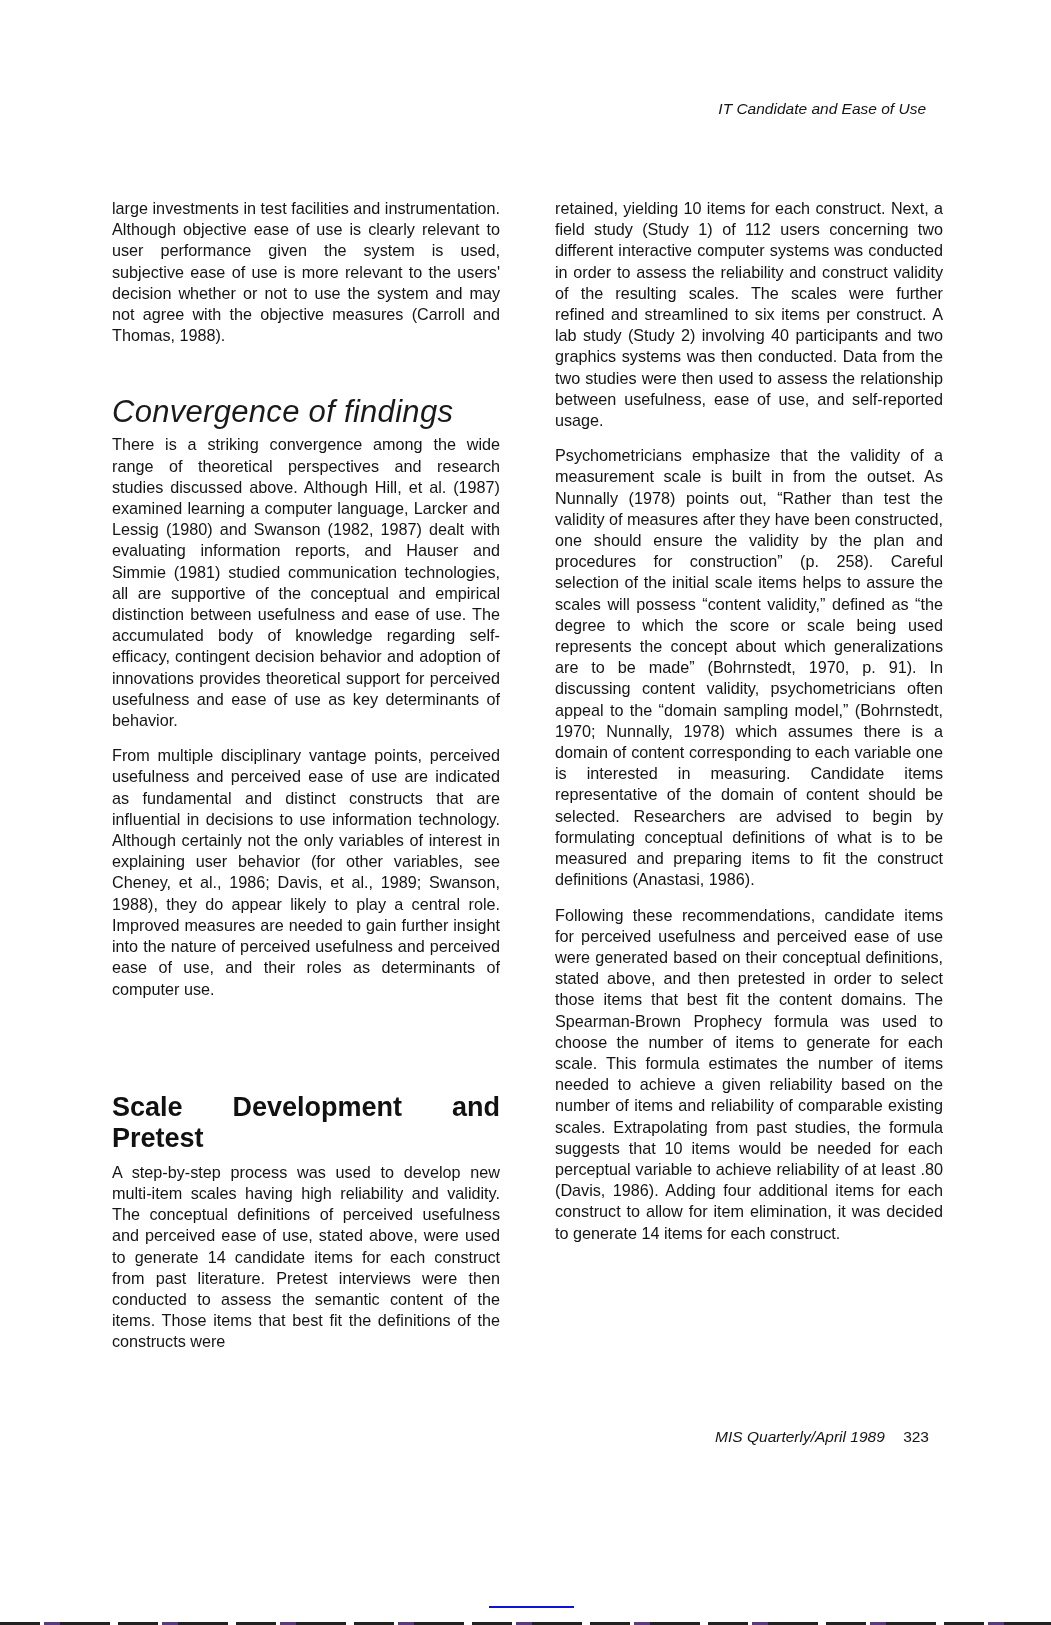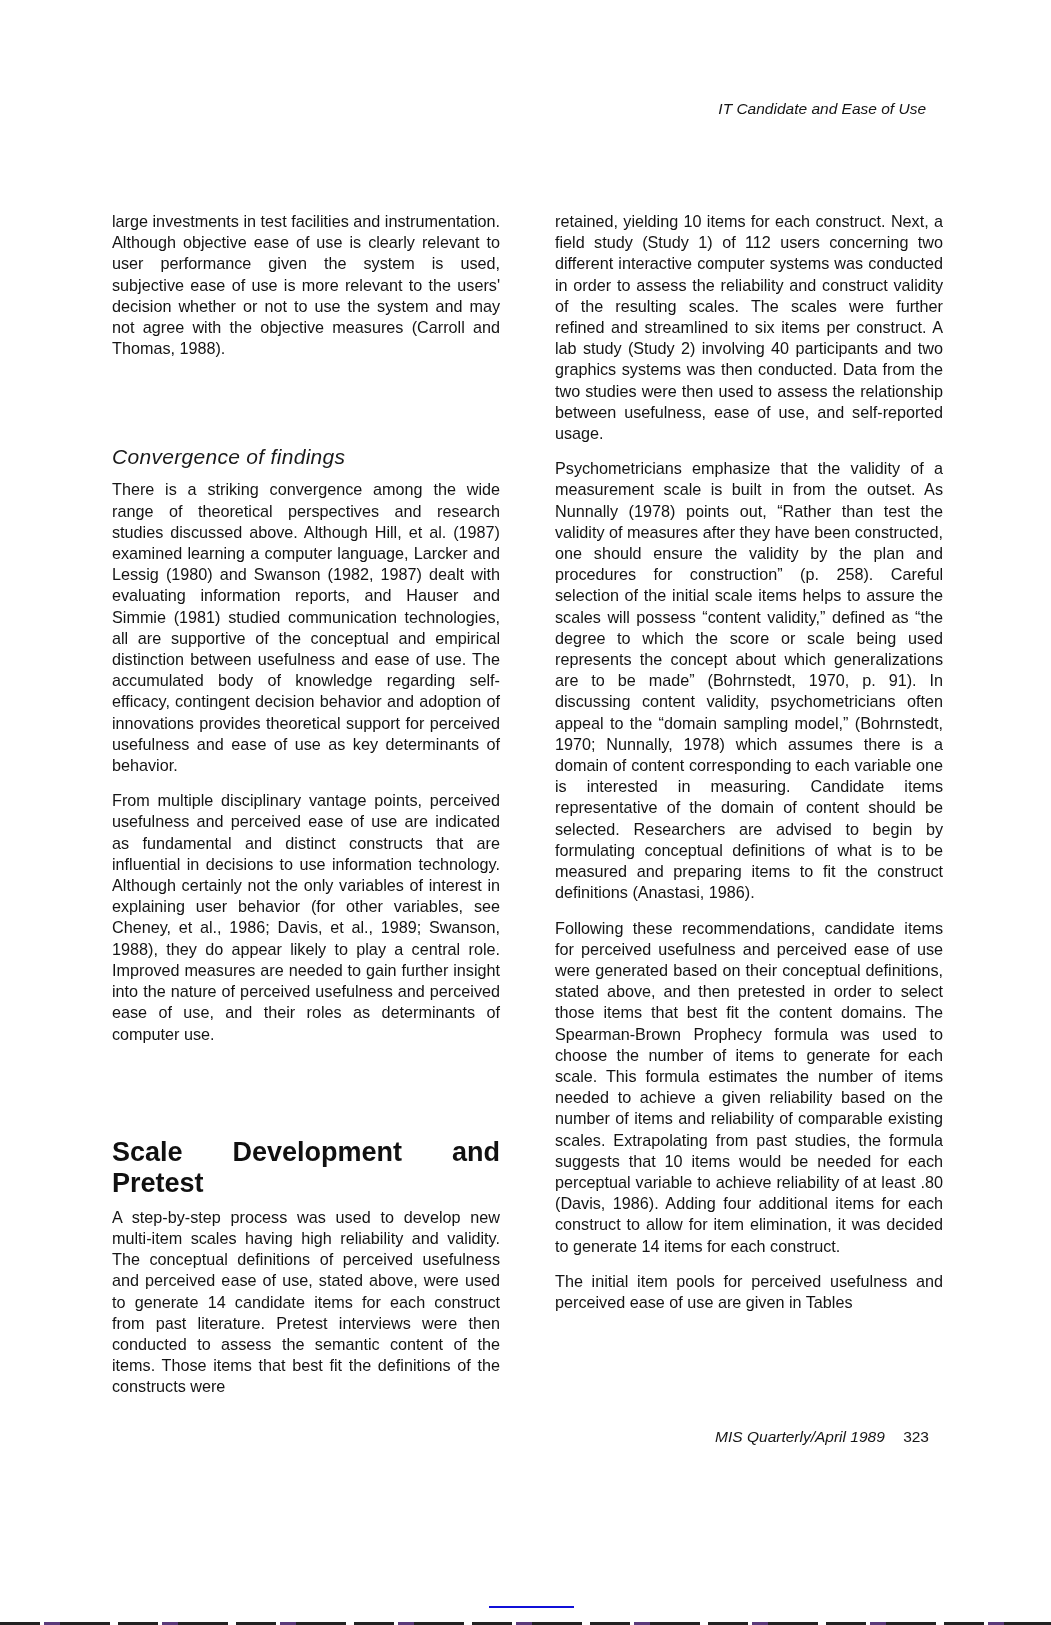--- a/index.html
+++ b/index.html
@@ -1,23 +1,23 @@
 <!DOCTYPE html>
 <html><head>
 <meta charset="utf-8">
 <style>
   html, body { margin: 0; padding: 0; background: #ffffff; }
   body { width: 1051px; height: 1625px; position: relative; overflow: hidden;
          font-family: "Liberation Sans", sans-serif; color: #141414; }
   .running-head { position: absolute; top: 100px; right: 125px; font-size: 15.5px; font-style: italic; }
-  .col { position: absolute; top: 211px; width: 388px; font-size: 16.2px; line-height: 21.2px; text-align: justify; hyphens: manual; }
+  .col { position: absolute; top: 198px; width: 388px; font-size: 16.2px; line-height: 21.2px; text-align: justify; hyphens: manual; }
   .col.left { left: 112px; }
   .col.right { left: 555px; }
   .col p { margin: 0 0 14px 0; }
-  .subhead { font-style: italic; font-size: 21px; line-height: 28px; margin: 84px 0 8px 0; font-weight: normal; color: #1a1a1a; letter-spacing: 0.3px; }
+  .subhead { font-style: italic; font-size: 31px; line-height: 28px; margin: 52px 0 8px 0; font-weight: normal; color: #1a1a1a; letter-spacing: 0.3px; }
   .section-title { font-weight: bold; font-size: 27px; line-height: 31px; margin: 92px 0 8px 0; color: #111; }
   .footer { position: absolute; top: 1428px; right: 122px; font-size: 15.5px; }
   .footer .journal { font-style: italic; margin-right: 14px; }
   .footer .page-no { font-weight: normal; }
   .link-line { position: absolute; top: 1606px; left: 489px; width: 85px; height: 2px; background: #1010d8; }
   .scan-bar { position: absolute; top: 1622px; left: 0; width: 1051px; height: 3px;
               background: repeating-linear-gradient(90deg, #222 0 40px, #fff 40px 44px, #5a3a7a 44px 60px, #222 60px 110px, #fff 110px 118px); }
 </style>
 </head>
 <body>
@@ -30,21 +30,20 @@
   <p>There is a striking convergence among the wide range of theoretical perspectives and research studies discussed above. Although Hill, et al. (1987) examined learning a computer language, Larcker and Lessig (1980) and Swanson (1982, 1987) dealt with evaluating information reports, and Hauser and Simmie (1981) studied communication technologies, all are supportive of the conceptual and empirical distinction between usefulness and ease of use. The accumulated body of knowledge regarding self-efficacy, contingent decision behavior and adoption of innovations provides theoretical support for perceived usefulness and ease of use as key determinants of behavior.</p>
   <p>From multiple disciplinary vantage points, perceived usefulness and perceived ease of use are indicated as fundamental and distinct constructs that are influential in decisions to use information technology. Although certainly not the only variables of interest in explaining user behavior (for other variables, see Cheney, et al., 1986; Davis, et al., 1989; Swanson, 1988), they do appear likely to play a central role. Improved measures are needed to gain further insight into the nature of perceived usefulness and perceived ease of use, and their roles as determinants of computer use.</p>
   <h2 class="section-title">Scale Development and Pretest</h2>
   <p>A step-by-step process was used to develop new multi-item scales having high reliability and validity. The conceptual definitions of perceived usefulness and perceived ease of use, stated above, were used to generate 14 candidate items for each construct from past literature. Pretest interviews were then conducted to assess the semantic content of the items. Those items that best fit the definitions of the constructs were</p>
 </div>
 
 <div class="col right">
   <p>retained, yielding 10 items for each construct. Next, a field study (Study 1) of 112 users concerning two different interactive computer systems was conducted in order to assess the reliability and construct validity of the resulting scales. The scales were further refined and streamlined to six items per construct. A lab study (Study 2) involving 40 participants and two graphics systems was then conducted. Data from the two studies were then used to assess the relationship between usefulness, ease of use, and self-reported usage.</p>
   <p>Psychometricians emphasize that the validity of a measurement scale is built in from the outset. As Nunnally (1978) points out, “Rather than test the validity of measures after they have been constructed, one should ensure the validity by the plan and procedures for construction” (p. 258). Careful selection of the initial scale items helps to assure the scales will possess “content validity,” defined as “the degree to which the score or scale being used represents the concept about which generalizations are to be made” (Bohrnstedt, 1970, p. 91). In discussing content validity, psychometricians often appeal to the “domain sampling model,” (Bohrnstedt, 1970; Nunnally, 1978) which assumes there is a domain of content corresponding to each variable one is interested in measuring. Candidate items representative of the domain of content should be selected. Researchers are advised to begin by formulating conceptual definitions of what is to be measured and preparing items to fit the construct definitions (Anastasi, 1986).</p>
   <p>Following these recommendations, candidate items for perceived usefulness and perceived ease of use were generated based on their conceptual definitions, stated above, and then pretested in order to select those items that best fit the content domains. The Spearman-Brown Prophecy formula was used to choose the number of items to generate for each scale. This formula estimates the number of items needed to achieve a given reliability based on the number of items and reliability of comparable existing scales. Extrapolating from past studies, the formula suggests that 10 items would be needed for each perceptual variable to achieve reliability of at least .80 (Davis, 1986). Adding four additional items for each construct to allow for item elimination, it was decided to generate 14 items for each construct.</p>
-  <p>The initial item pools for perceived usefulness and perceived ease of use are given in Tables</p>
 </div>
 
 <div class="footer">
   <span class="journal">MIS Quarterly/April 1989</span>
   <span class="page-no">323</span>
 </div>
 
 <div class="link-line"></div>
 <div class="scan-bar"></div>
 

